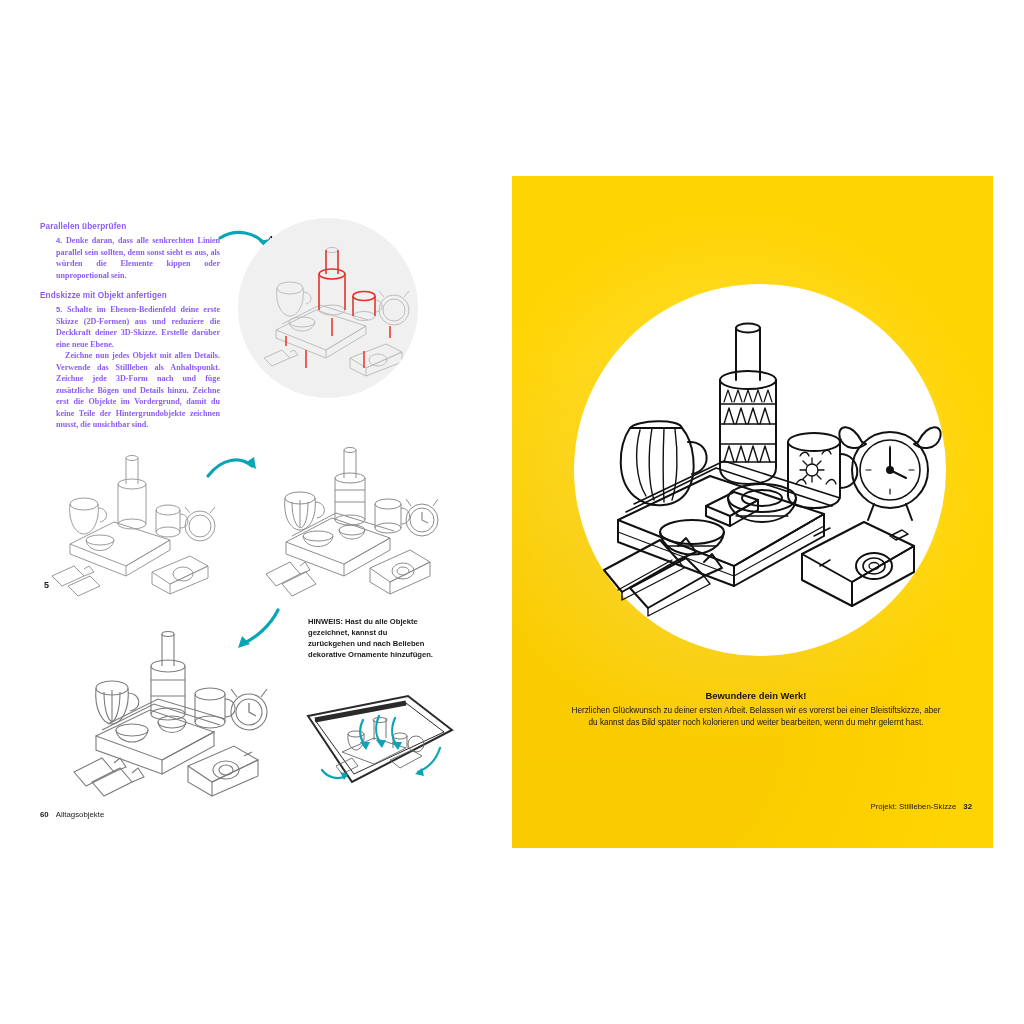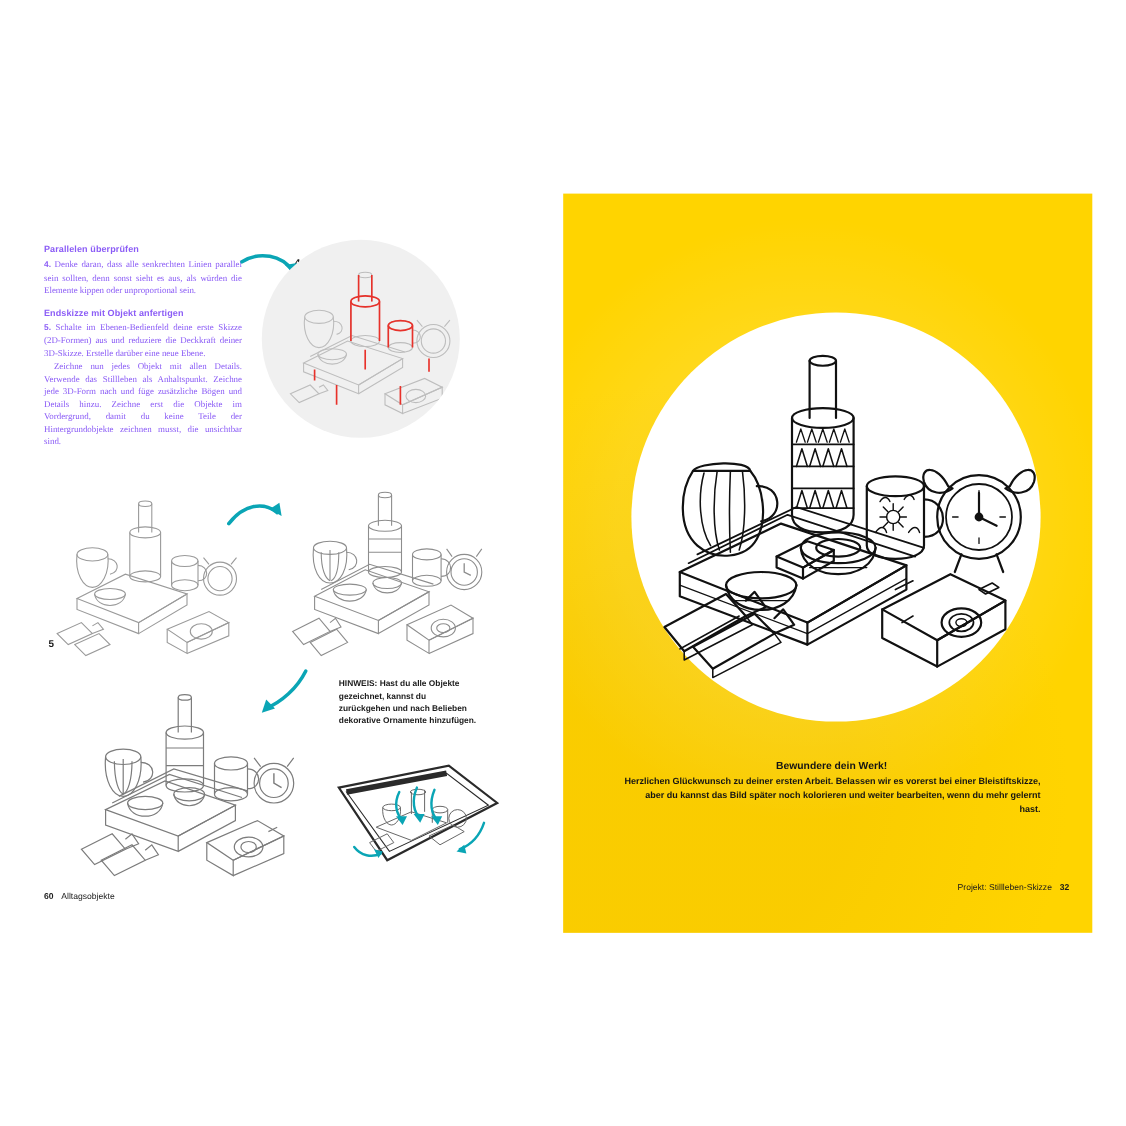--- a/index.html
+++ b/index.html
@@ -39,22 +39,23 @@
     font-size: 8.2px;
     font-weight: bold;
     letter-spacing: 0.1px;
     margin: 0 0 3px 0;
     line-height: 1.2;
   }
   .para {
     font-family: "Liberation Serif", serif;
     font-size: 8.1px;
     line-height: 1.42;
-    margin: 0 0 10px 0;
+    margin: 0 0 10px 16px;
     text-align: justify;
+    font-weight: bold;
   }
   .para b { font-family: "Liberation Sans", sans-serif; font-size: 7.6px; }
   .para .indent { display: block; text-indent: 9px; }
 
   
   .circle-ill {
     position: absolute;
     left: 238px;
     top: 218px;
     width: 180px;
@@ -150,22 +151,21 @@
   }
   .caption h3 {
     font-size: 9.4px;
     margin: 0 0 4px 0;
     font-weight: bold;
   }
   .caption p {
     font-size: 8.2px;
     line-height: 1.5;
     margin: 0;
-    font-weight: bold;
-    text-align: right;
+    font-weight: normal;
   }
   .footer-right {
     position: absolute;
     right: 52px;
     bottom: 205px;
     font-size: 7.8px;
     color: #1a1a1a;
   }
   .footer-right .pg { font-weight: bold; margin-left: 7px; }
 

